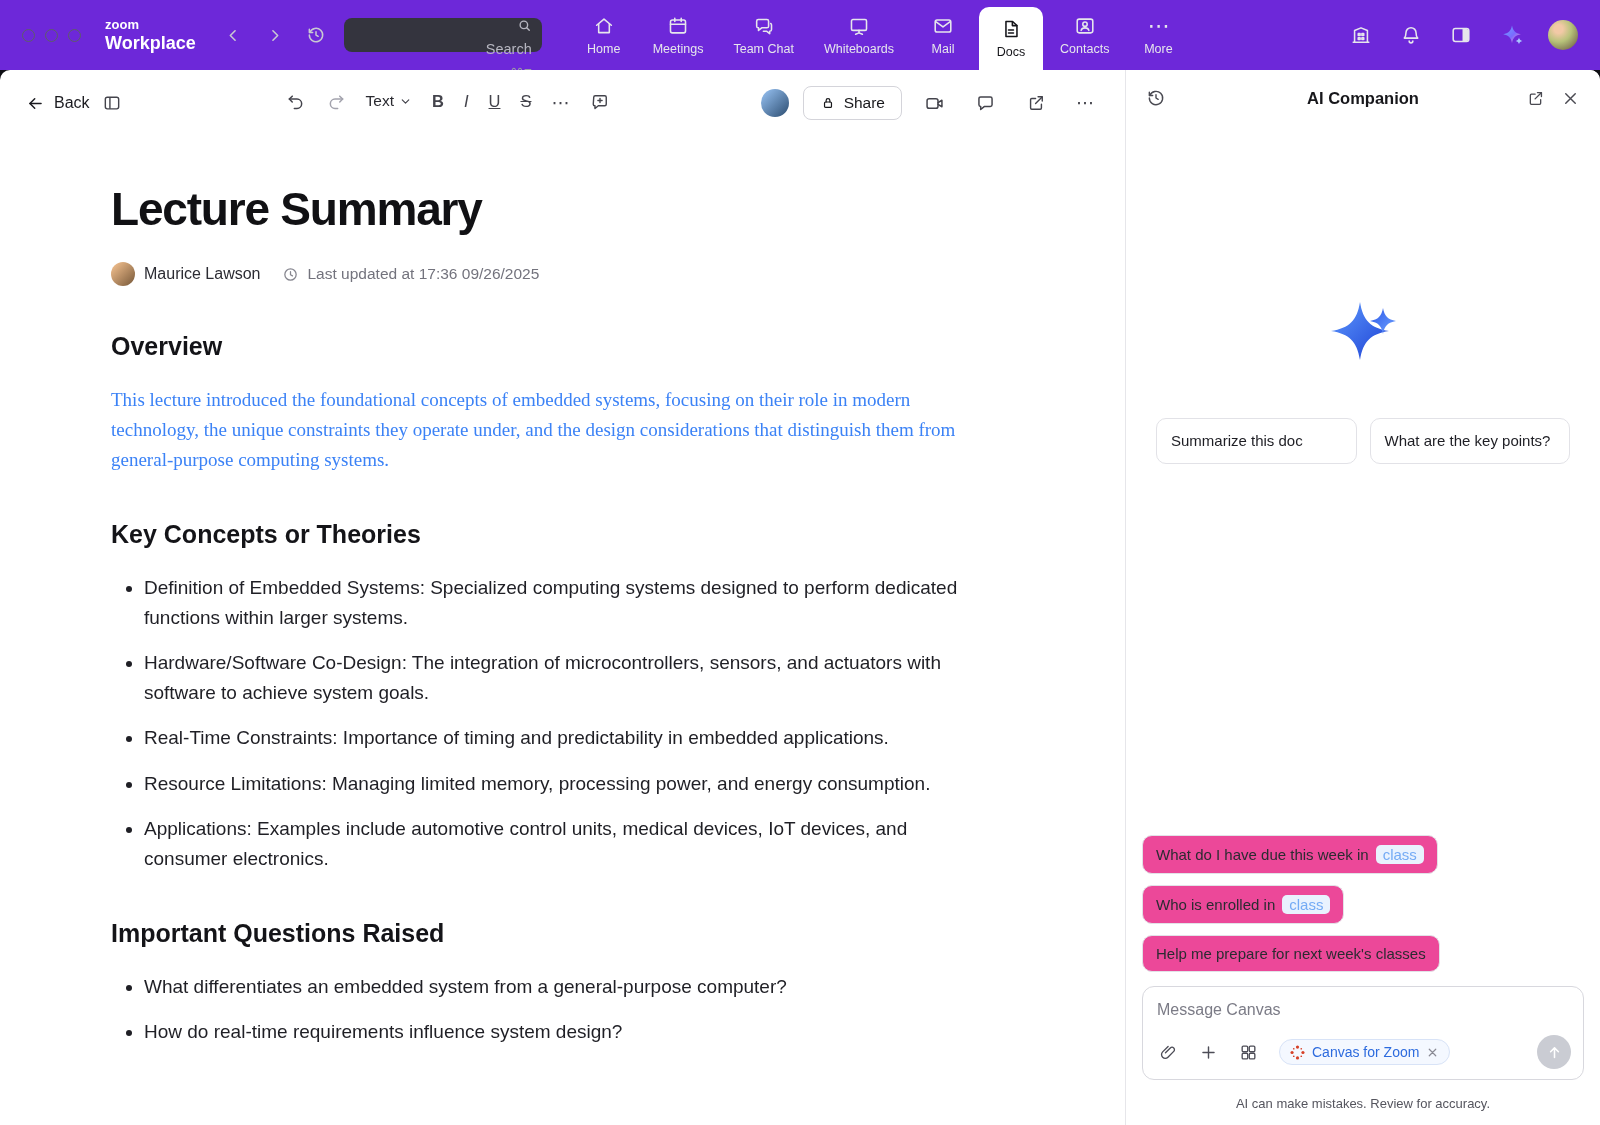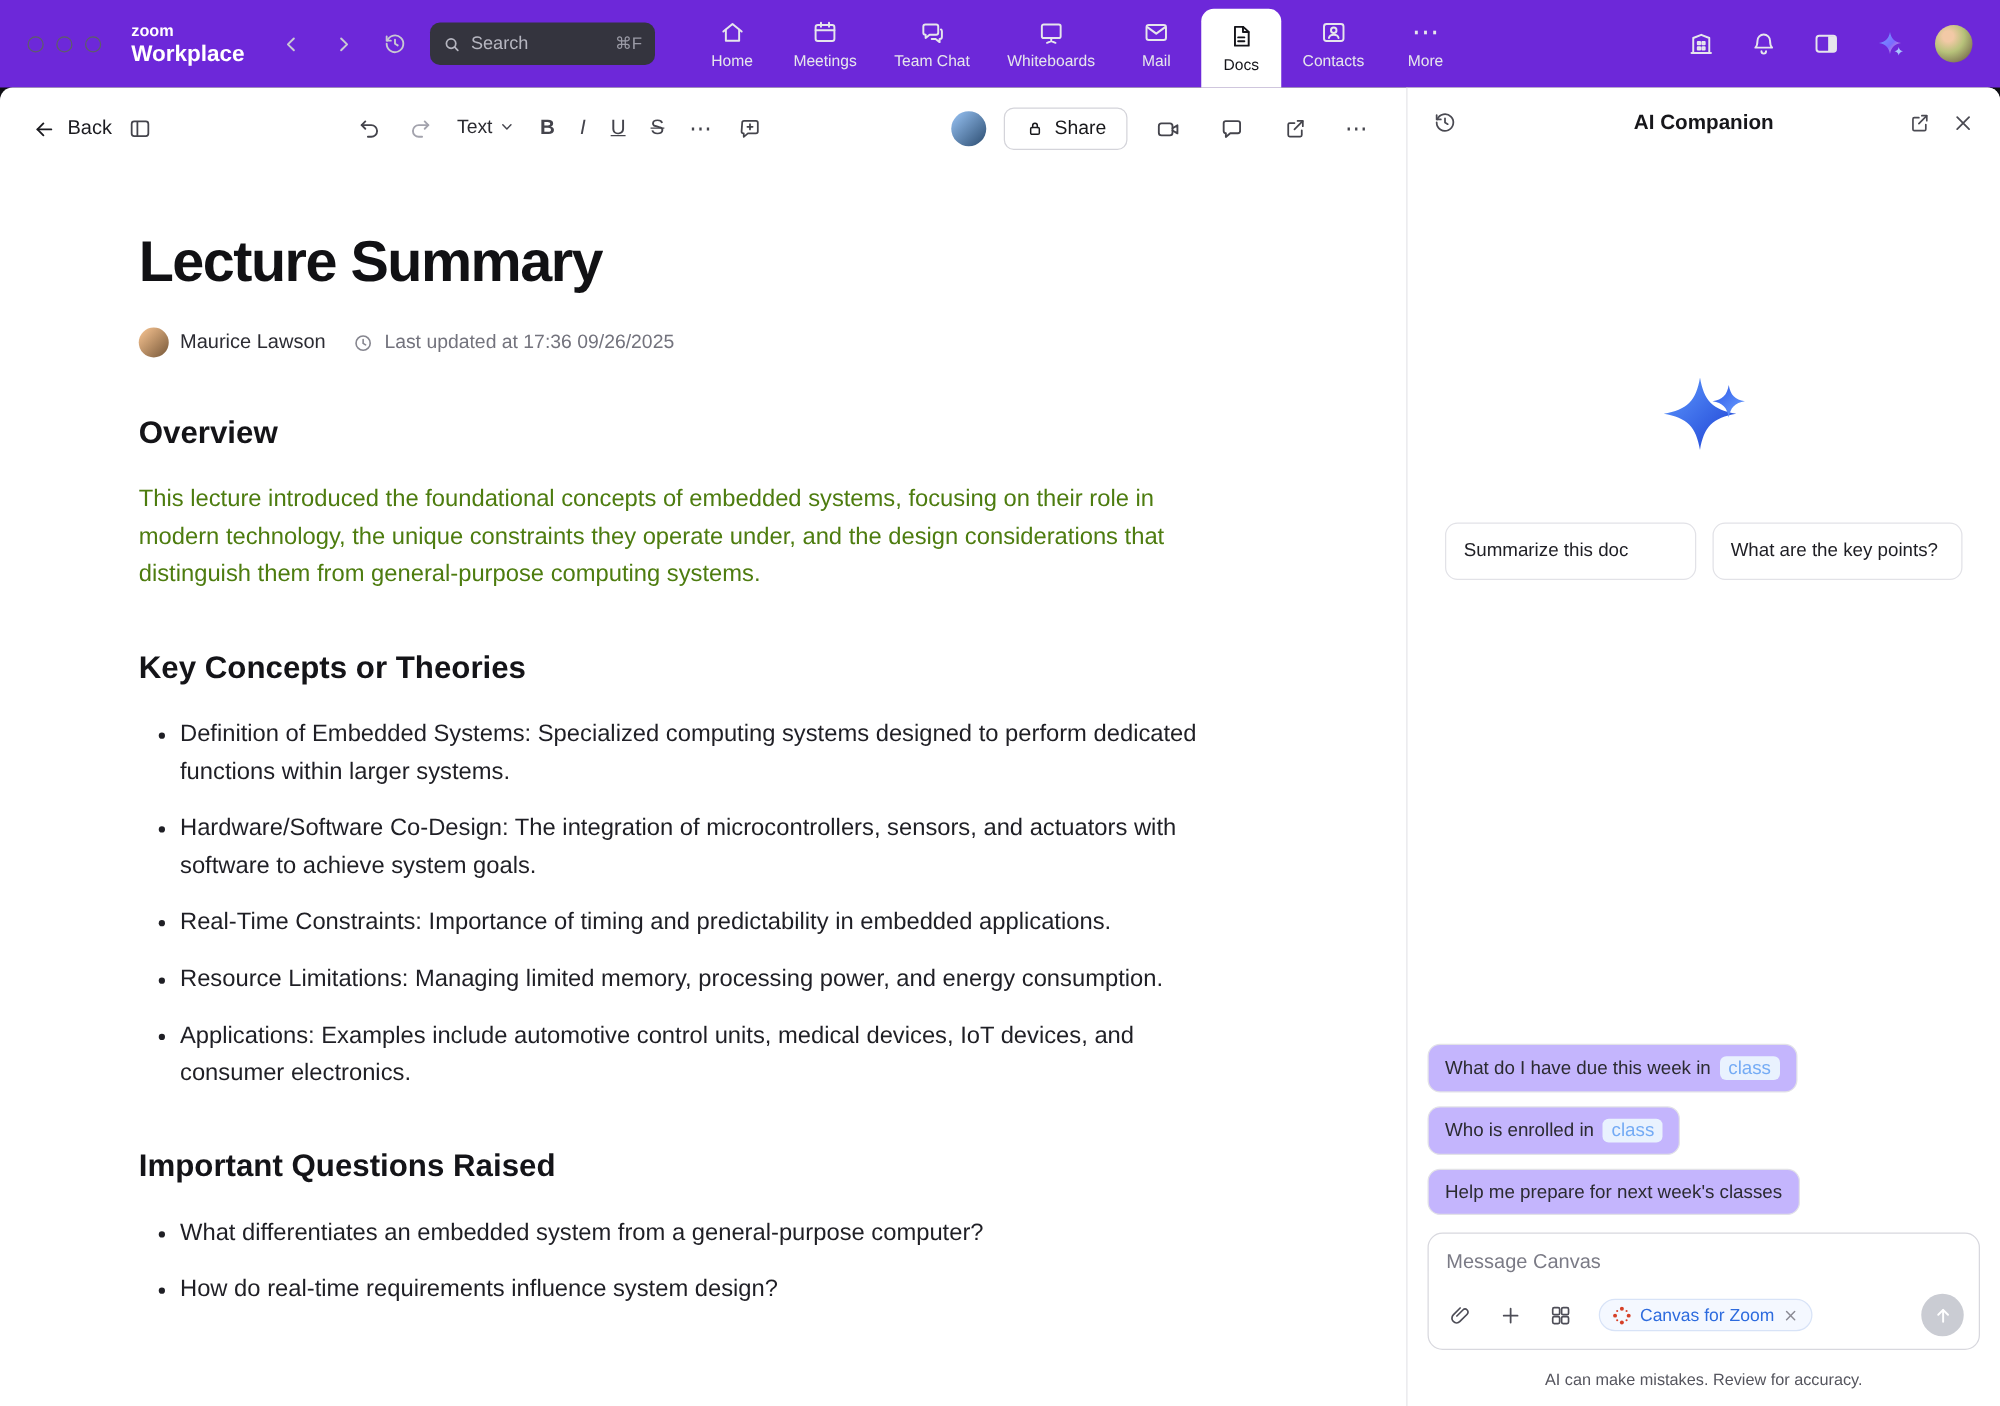--- a/index.html
+++ b/index.html
@@ -10,21 +10,21 @@
   .topbar { height:70px; flex:0 0 70px; background:#6d28d9; display:flex; align-items:center; padding:0 22px; color:#e4e4ea; }
   .traffic { display:flex; gap:10px; margin-right:24px; }
   .tl { width:13px; height:13px; border-radius:50%; border:1.5px solid #5e5e68; background:transparent; }
   .logo { display:flex; flex-direction:column; line-height:1; color:#fff; margin-right:24px; }
   .logo-zoom { font-size:13px; font-weight:700; margin-bottom:3px; }
   .logo-wp { font-size:18px; font-weight:700; }
   .histnav { display:flex; align-items:center; gap:14px; color:#c9c9d2; margin-right:14px; }
   .ibtn { background:none; border:0; padding:4px; color:inherit; display:flex; align-items:center; justify-content:center; cursor:pointer; font-family:inherit; }
   svg { display:block; }
 
-  .search { width:180px; height:34px; background:#34343e; border-radius:8px; display:flex; align-items:center; padding:0 10px; gap:8px; color:#b6b6c0; font-size:14.5px; cursor:text; }
+  .search { width:198px; height:34px; background:#34343e; border-radius:8px; display:flex; align-items:flex-end; padding:0 10px; gap:8px; color:#b6b6c0; font-size:14.5px; cursor:text;flex-direction:column; }
   .search .shortcut { margin-left:auto; color:#9b9ba6; font-size:13.5px; }
 
   .mainnav { display:flex; align-items:center; height:70px; margin-left:30px; gap:4px; }
   .nav-item { min-width:64px; padding:0 13px; height:70px; display:flex; flex-direction:column; align-items:center; justify-content:center; gap:5px; color:#e6e6ec; font-size:12.5px; cursor:pointer; background:none; border:0; font-family:inherit; }
   .nav-item .nicon { height:22px; display:flex; align-items:center; justify-content:center; }
   .nav-item.active { background:#fff; color:#15151a; border-radius:10px 10px 0 0; height:63px; align-self:flex-end; }
   .more-glyph { font-size:22px; line-height:20px; }
 
   .rightIcons { margin-left:auto; display:flex; align-items:center; gap:20px; color:#e6e6ec; }
   .avatar { width:30px; height:30px; border-radius:50%; background:radial-gradient(circle at 35% 30%, #f2c9a6 15%, #b7c27a 45%, #5f4a3c 100%); border:0; cursor:pointer; }
@@ -50,39 +50,39 @@
   .share-btn { display:flex; align-items:center; gap:8px; border:1px solid #d4d4da; border-radius:8px; padding:7px 16px; font-size:15.5px; font-weight:500; color:#18181b; background:#fff; cursor:pointer; font-family:inherit; }
 
   
   .doc-scroll { flex:1; overflow:hidden; padding:46px 150px 0 111px; }
   .doc-title { font-size:46px; font-weight:800; letter-spacing:-1.2px; color:#111114; margin:0 0 26px; }
   .meta { display:flex; align-items:center; gap:9px; color:#73737d; font-size:15.5px; margin-bottom:30px; }
   .meta-avatar { width:24px; height:24px; border-radius:50%; background:linear-gradient(135deg,#e7b686 15%,#7c5c3c 95%); }
   .meta .author { color:#2c2c33; font-weight:500; font-size:16px; margin-right:12px; }
   .meta .clock { color:#86868f; display:flex; }
   .sec-heading { font-size:25px; font-weight:700; color:#141418; margin:46px 0 24px; }
-  .body-p { font-size:19px; line-height:1.57; color:#4d7c0f; margin:0; max-width:880px; }
+  .body-p { font-size:19px; line-height:1.57; color:#3b82f6; margin:0; max-width:880px;font-family:Liberation Serif, serif; }
   .doc-list { margin:0; padding-left:33px; max-width:910px; }
   .doc-list li { font-size:19px; line-height:1.55; color:#1f1f25; margin-bottom:16px; }
 
   
   .ai-panel { width:475px; flex:0 0 475px; border-left:1px solid #e6e6ea; display:flex; flex-direction:column; background:#fff; }
   .ai-header { height:56px; flex:0 0 56px; display:flex; align-items:center; padding:0 16px; color:#4a4a52; }
   .ai-h-left { width:60px; display:flex; justify-content:flex-start; }
   .ai-title { flex:1; text-align:center; font-size:16.5px; font-weight:700; color:#17171b; }
   .ai-h-right { width:60px; display:flex; justify-content:flex-end; gap:8px; }
 
   .ai-logo { margin-top:168px; display:flex; justify-content:center; }
   .ai-chips { margin:46px 30px 0; display:grid; grid-template-columns:1fr 1fr; gap:13px; }
   .chip { border:1px solid #e2e2e7; border-radius:10px; padding:12px 14px; font-size:15px; line-height:1.35; color:#1e1e24; background:#fff; cursor:pointer; text-align:left; font-family:inherit; }
   .chip.hl { border:1.5px solid transparent; background:linear-gradient(100deg,#f4f8ff,#fdf3fa) padding-box, linear-gradient(100deg,#6d9dff,#b78bff,#ff8fc2) border-box; }
   .ai-spacer { flex:1; }
 
   .ai-prompts { display:flex; flex-direction:column; align-items:flex-start; gap:11px; padding:0 16px; }
-  .prompt { border:1px solid #e2e2e7; border-radius:10px; padding:9px 13px; font-size:15px; color:#2b2b31; background:#c4b5fd; cursor:pointer; display:flex; align-items:center; gap:7px; white-space:nowrap; font-family:inherit; }
+  .prompt { border:1px solid #e2e2e7; border-radius:10px; padding:9px 13px; font-size:15px; color:#2b2b31; background:#ec4899; cursor:pointer; display:flex; align-items:center; gap:7px; white-space:nowrap; font-family:inherit; }
   .token { background:#e9f2fe; color:#74abf5; border-radius:5px; padding:1px 7px; }
   .token:empty { display:none; }
 
   .composer { margin:14px 16px 8px; border:1px solid #d8d8de; border-radius:12px; padding:13px 12px 10px; }
   .composer input { border:0; outline:0; width:100%; font-size:16px; color:#18181b; font-family:inherit; background:transparent; }
   .composer input::placeholder { color:#7b7b86; }
   .composer-row { display:flex; align-items:center; gap:13px; margin-top:15px; color:#4d4d57; }
   .ctx-chip { display:flex; align-items:center; gap:7px; border:1px solid #d8e3f7; background:#f4f8ff; border-radius:16px; padding:4px 10px; font-size:14px; color:#2d6bde; cursor:pointer; font-family:inherit; margin-left:4px; }
   .ctx-chip .x { color:#8a8a94; display:flex; }
   .send { margin-left:auto; width:34px; height:34px; border-radius:50%; background:#caccd3; display:flex; align-items:center; justify-content:center; color:#fff; border:0; cursor:pointer; }

